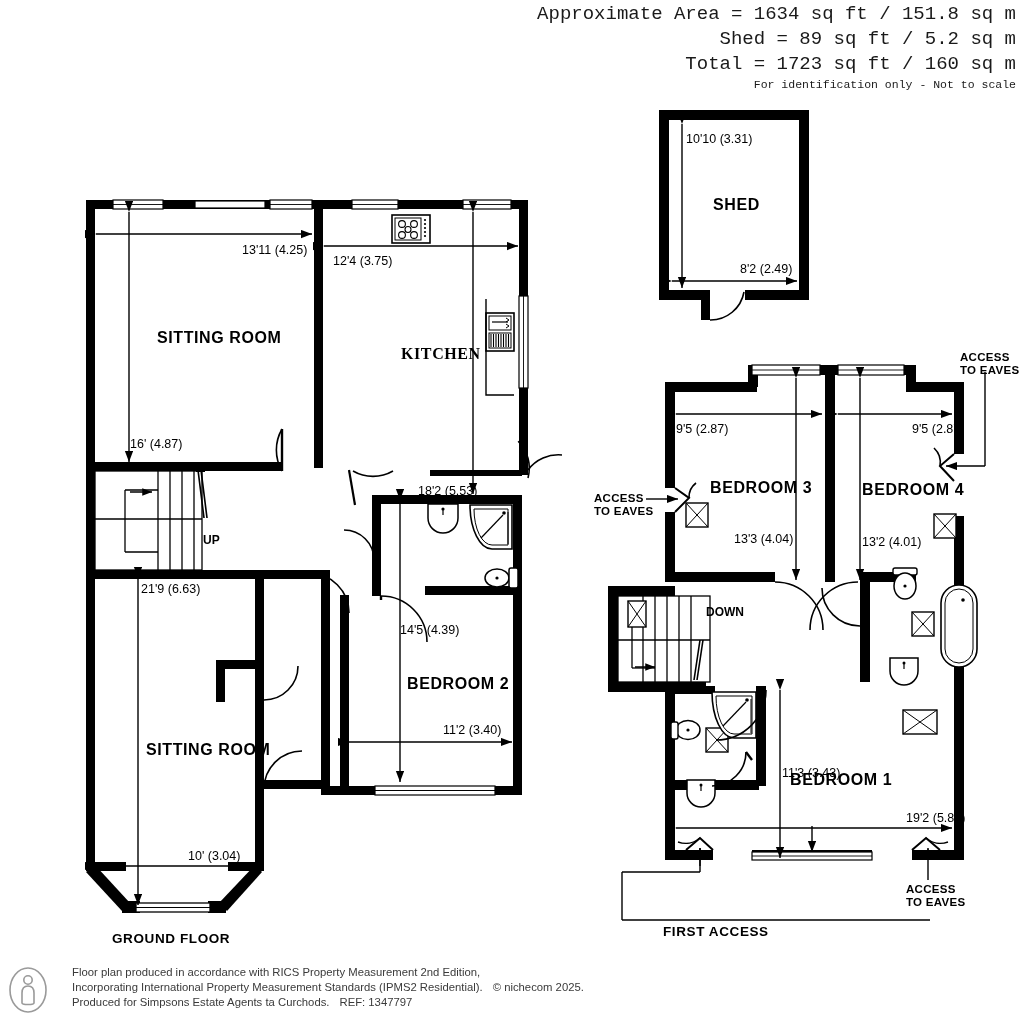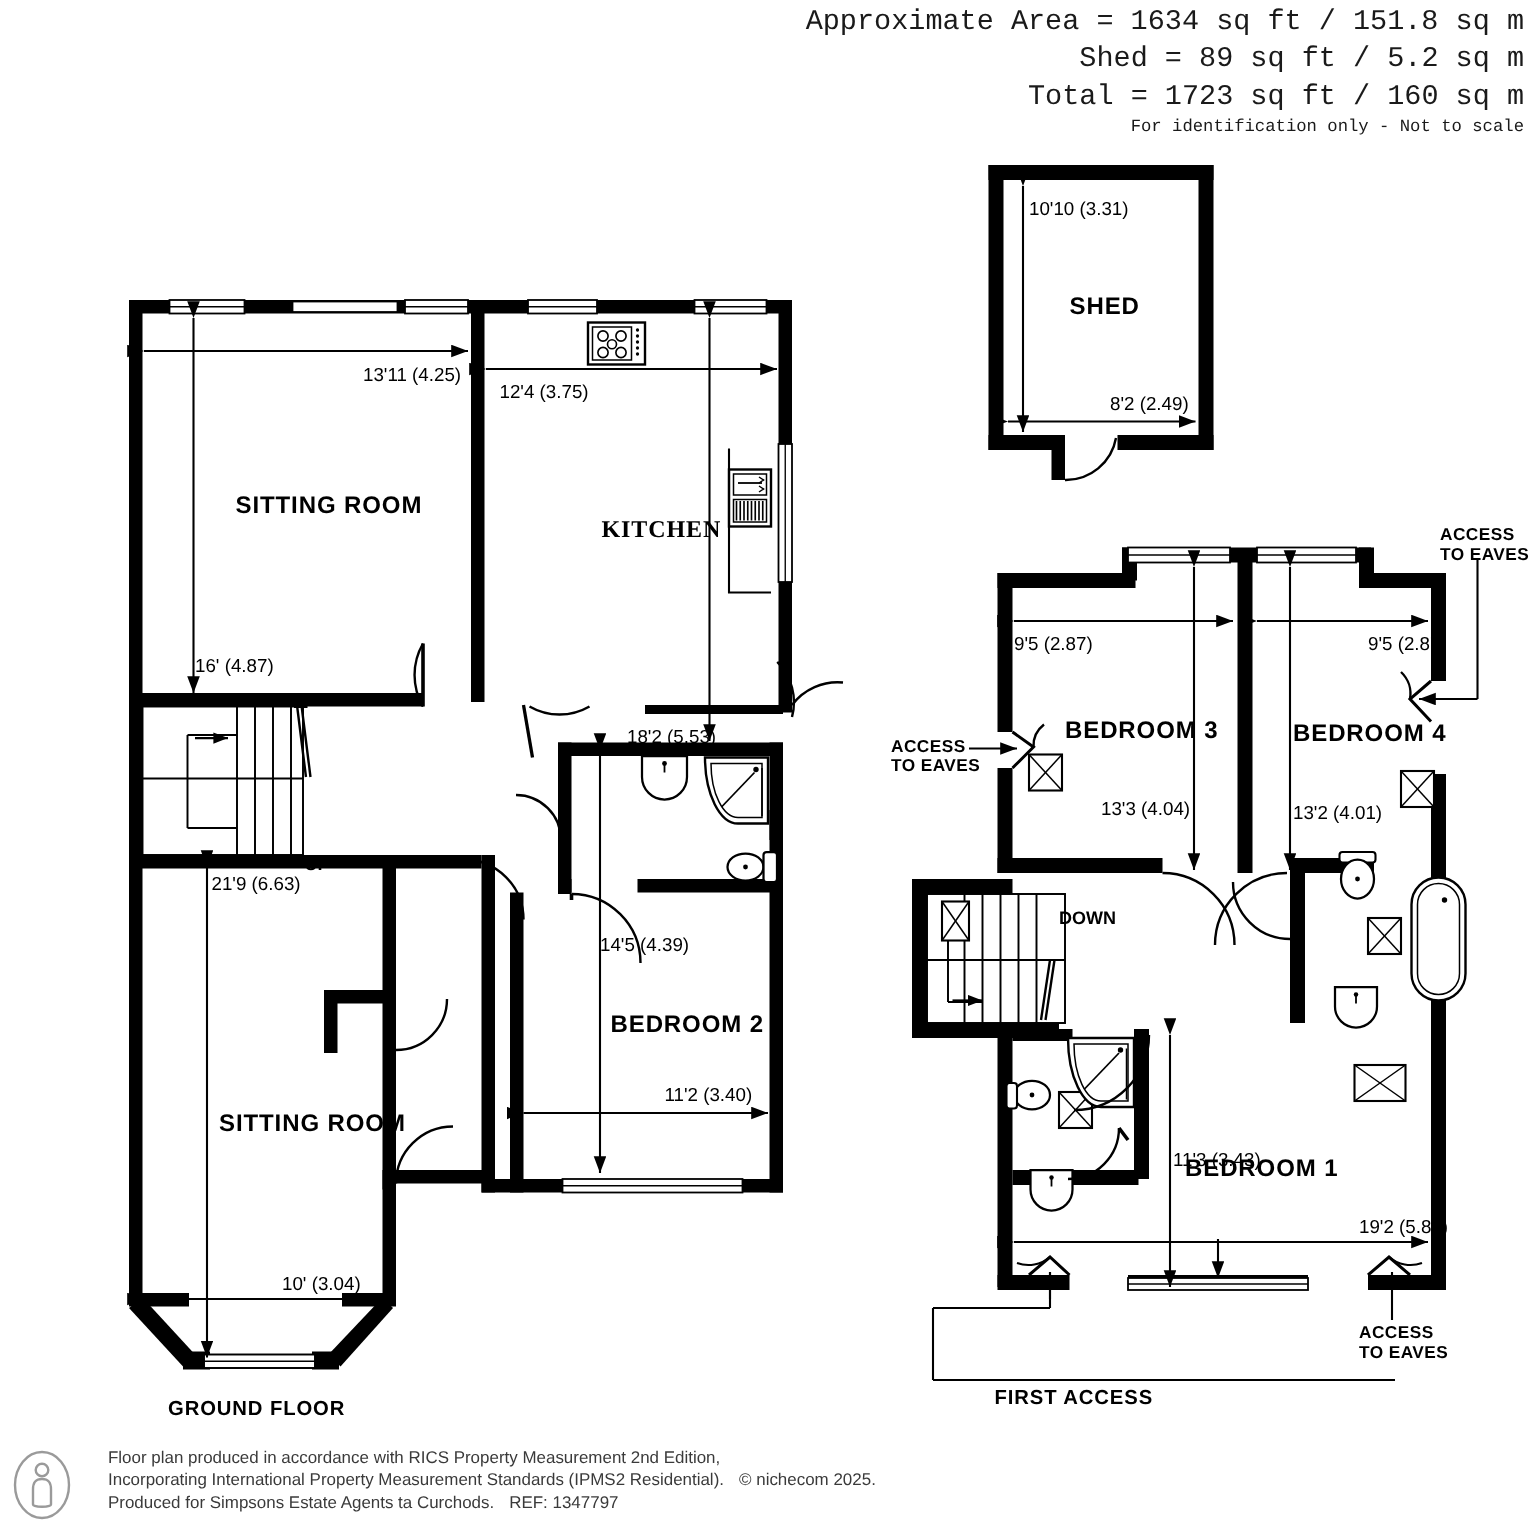--- a/index.html
+++ b/index.html
@@ -524,21 +524,21 @@
 
   <div class="lbl dim" style="left:242px; top:243px;">13'11 (4.25)</div>
   <div class="lbl dim" style="left:333px; top:254px;">12'4 (3.75)</div>
   <div class="lbl dim" style="left:130px; top:437px;">16' (4.87)</div>
   <div class="lbl dim" style="left:418px; top:440px;margin-top:44px;">18'2 (5.53)</div>
   <div class="lbl dim" style="left:141px; top:582px;">21'9 (6.63)</div>
   <div class="lbl dim" style="left:400px; top:623px;">14'5 (4.39)</div>
   <div class="lbl dim" style="left:443px; top:723px;">11'2 (3.40)</div>
   <div class="lbl dim" style="left:188px; top:849px;">10' (3.04)</div>
 
-  <div class="lbl dir" style="left:203px; top:533px;margin-top:36px;">UP</div>
+  <div class="lbl dir" style="left:203px; top:533px;">UP</div>
   <div class="lbl floor-title" style="left:112px; top:931px;">GROUND FLOOR</div>
 
   <div class="lbl room-name" style="left:713px; top:196px;">SHED</div>
   <div class="lbl dim" style="left:686px; top:132px;">10'10 (3.31)</div>
   <div class="lbl dim" style="left:740px; top:262px;">8'2 (2.49)</div>
 
   <div class="lbl room-name" style="left:710px; top:479px;">BEDROOM 3</div>
   <div class="lbl room-name" style="left:862px; top:481px;">BEDROOM 4</div>
   <div class="lbl room-name" style="left:790px; top:771px;">BEDROOM 1</div>
 

